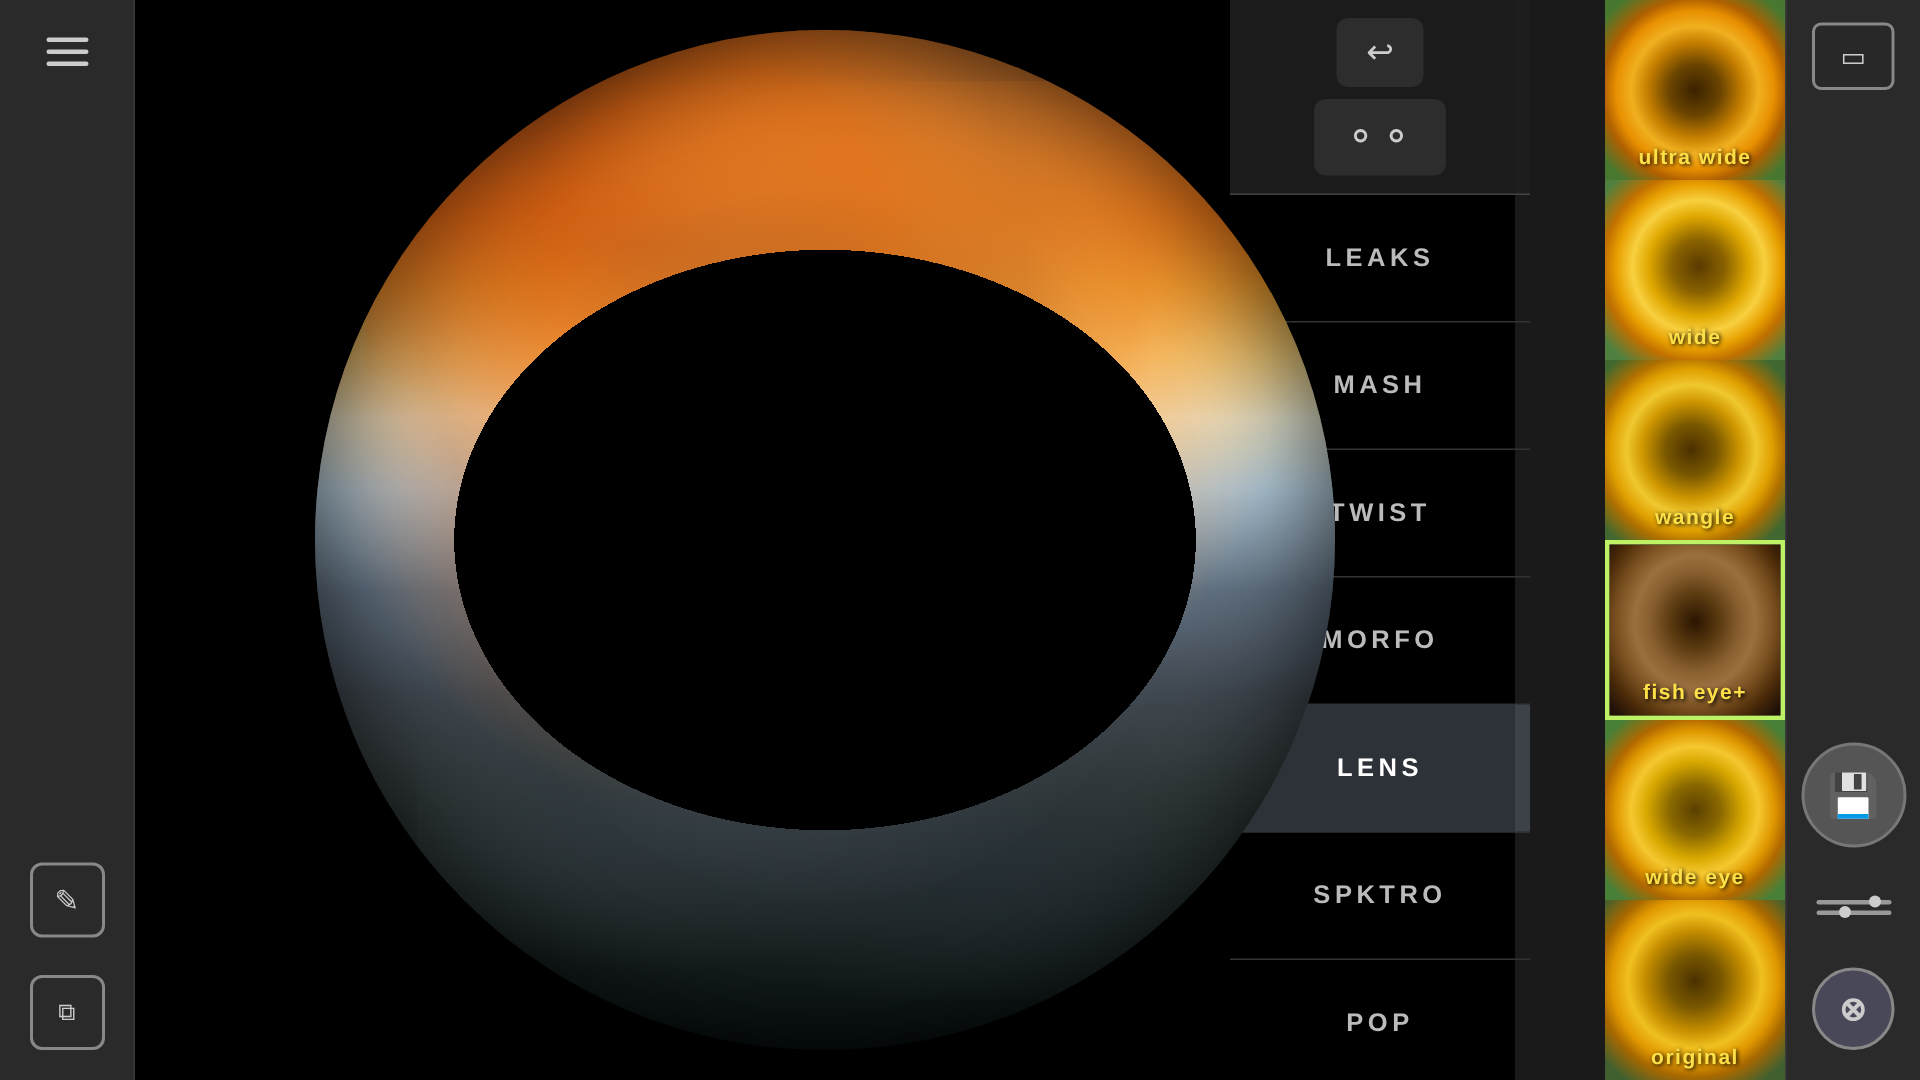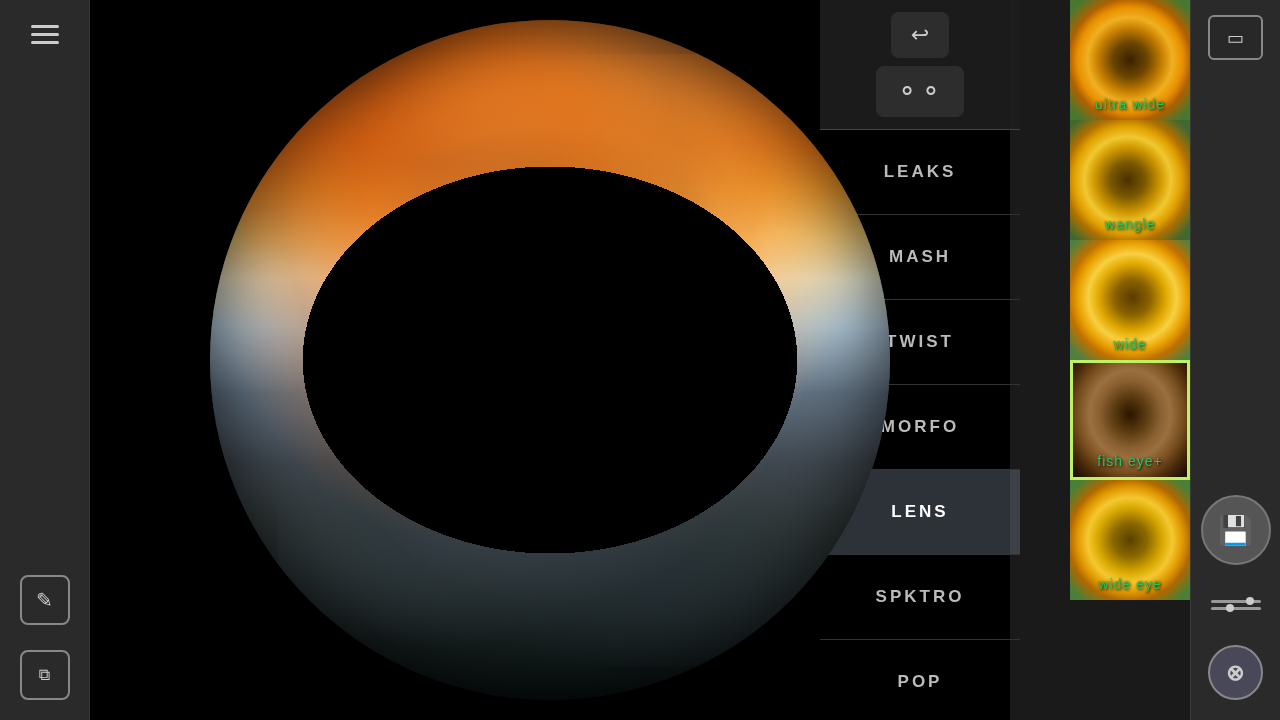--- a/index.html
+++ b/index.html
@@ -219,23 +219,23 @@
         #a04000 85%, #3a7030 95%
       );
     }
 
     .thumb-label {
       position: absolute;
       bottom: 8px;
       left: 0;
       right: 0;
       text-align: center;
-      color: #22c55e;
+      color: #fde047;
       font-size: 14px;
-      font-weight: normal;
+      font-weight: bold;
       text-shadow: 1px 1px 3px #000;
       letter-spacing: 1px;
     }
 
     .thumb-save-icon {
       position: absolute;
       top: 5px;
       left: 5px;
       width: 22px;
       height: 22px;
@@ -477,44 +477,50 @@
 
 <div id="filter-thumbnails">
 
   <div class="thumb-item">
     <div class="thumb-bg sunflower" style="background: radial-gradient(circle at 50% 50%, #3a2200 0%, #6a4400 20%, #c88000 38%, #f0b020 50%, #e89000 62%, #b06000 72%, #487830 90%);">
     </div>
     <span class="thumb-label">ultra wide</span>
   </div>
 
   <div class="thumb-item">
+    <div class="thumb-bg" style="background: radial-gradient(circle at 52% 48%, #5a3a00 0%, #8a6200 20%, #e0a800 38%, #f8d040 50%, #e8a000 62%, #c07000 72%, #508040 90%);">
+    </div>
+    <span class="thumb-label">wide</span>
+  </div>
+
+  <div class="thumb-item">
     <div class="thumb-bg" style="background: radial-gradient(circle at 48% 50%, #4a3000 0%, #7a5800 20%, #d09800 38%, #f0c830 50%, #e0a000 62%, #b07000 72%, #406830 90%);">
     </div>
     <span class="thumb-label">wangle</span>
-  </div>
-
-  <div class="thumb-item">
-    <div class="thumb-bg" style="background: radial-gradient(circle at 52% 48%, #5a3a00 0%, #8a6200 20%, #e0a800 38%, #f8d040 50%, #e8a000 62%, #c07000 72%, #508040 90%);">
-    </div>
-    <span class="thumb-label">wide</span>
   </div>
 
   <div class="thumb-item selected">
     <div class="thumb-save-icon"></div>
     <div class="thumb-bg fisheye-thumb" style="background: radial-gradient(ellipse at 50% 45%, #2a1500 0%, #5a3a10 20%, #8a6030 38%, #9a7040 50%, #7a5020 65%, #4a2a08 80%, #201008 95%);">
     </div>
     <span class="thumb-label">fish eye+</span>
   </div>
 
   <div class="thumb-item">
     <div class="thumb-bg" style="background: radial-gradient(circle at 50% 50%, #5a4000 0%, #8a6800 20%, #d8a800 38%, #f5c830 50%, #e09800 62%, #b06800 72%, #488038 90%);">
     </div>
     <span class="thumb-label">wide eye</span>
   </div>
 
+  <div class="thumb-item">
+    <div class="thumb-save-icon"></div>
+    <div class="thumb-bg" style="background: radial-gradient(circle at 50% 45%, #4a3200 0%, #7a5800 20%, #c89000 38%, #f0c020 50%, #e09800 62%, #a86800 72%, #406030 90%);">
+    </div>
+    <span class="thumb-label">original</span>
+  </div>
 
 </div>
 
 <div id="right-sidebar">
   <div class="right-top-btn">
     <span style="color:#ccc; font-size:18px;">▭</span>
   </div>
 
   <div class="right-bottom-tools">
     <div class="save-disk-btn">

